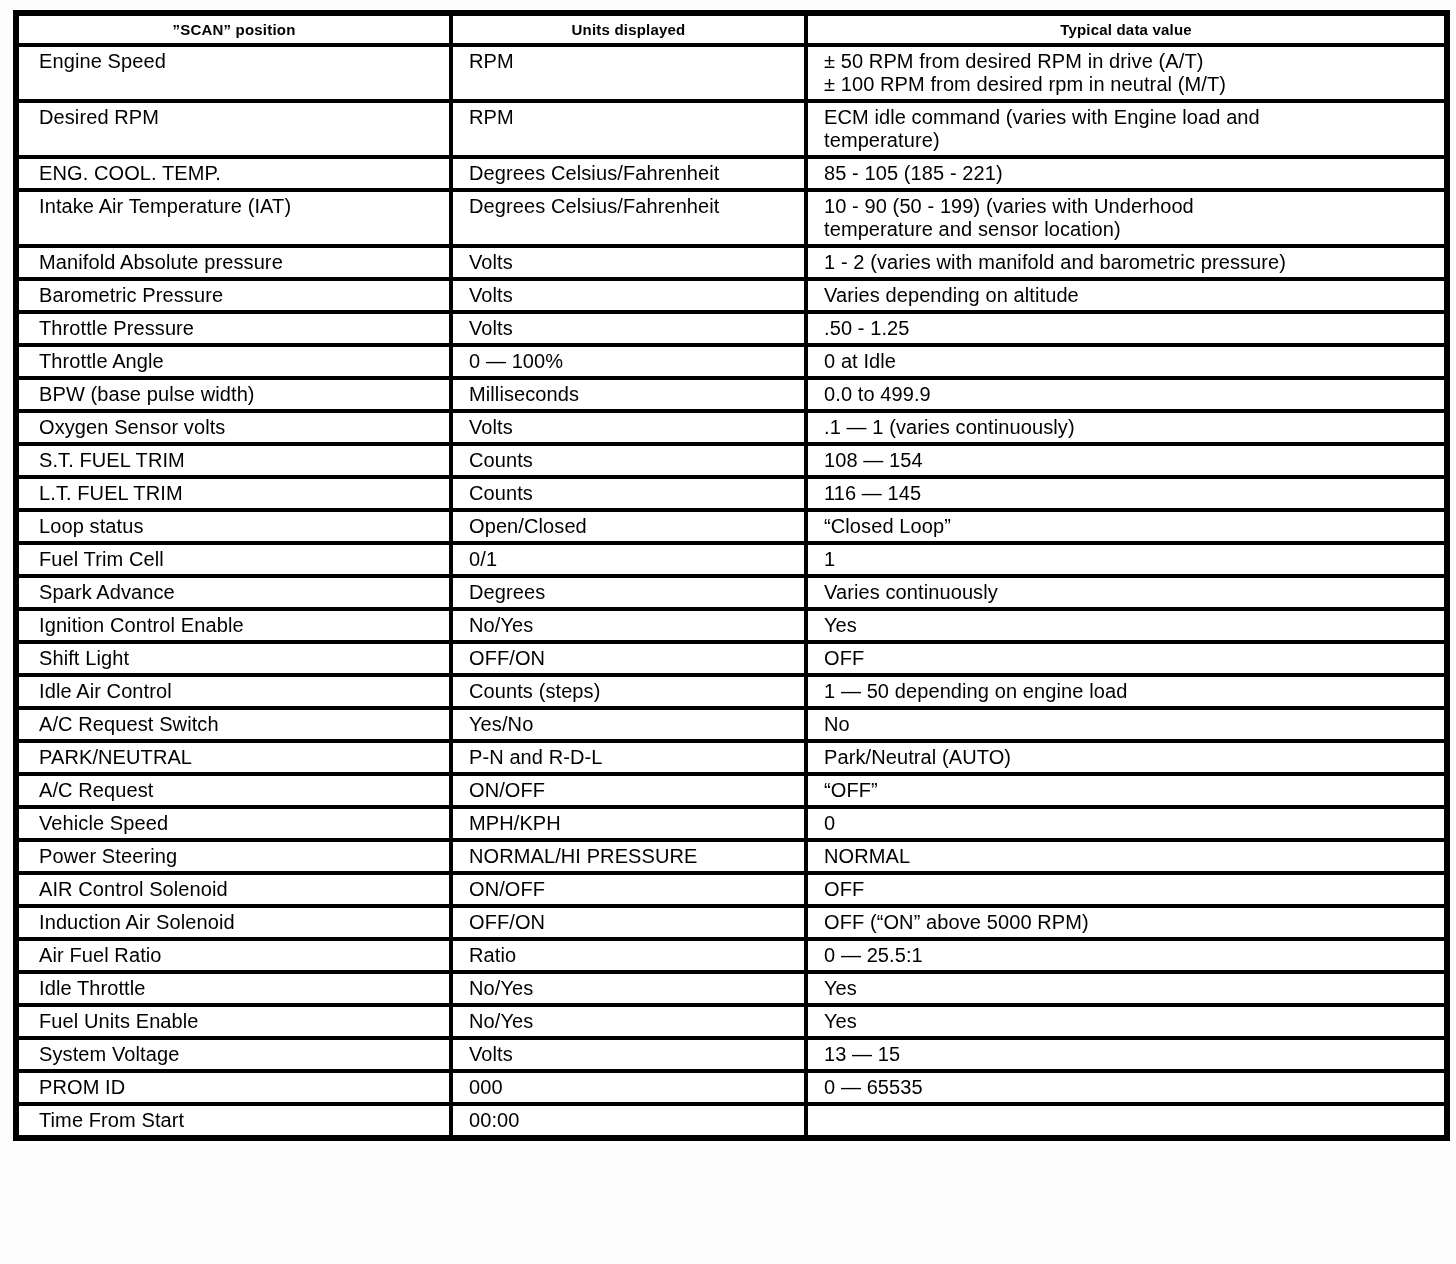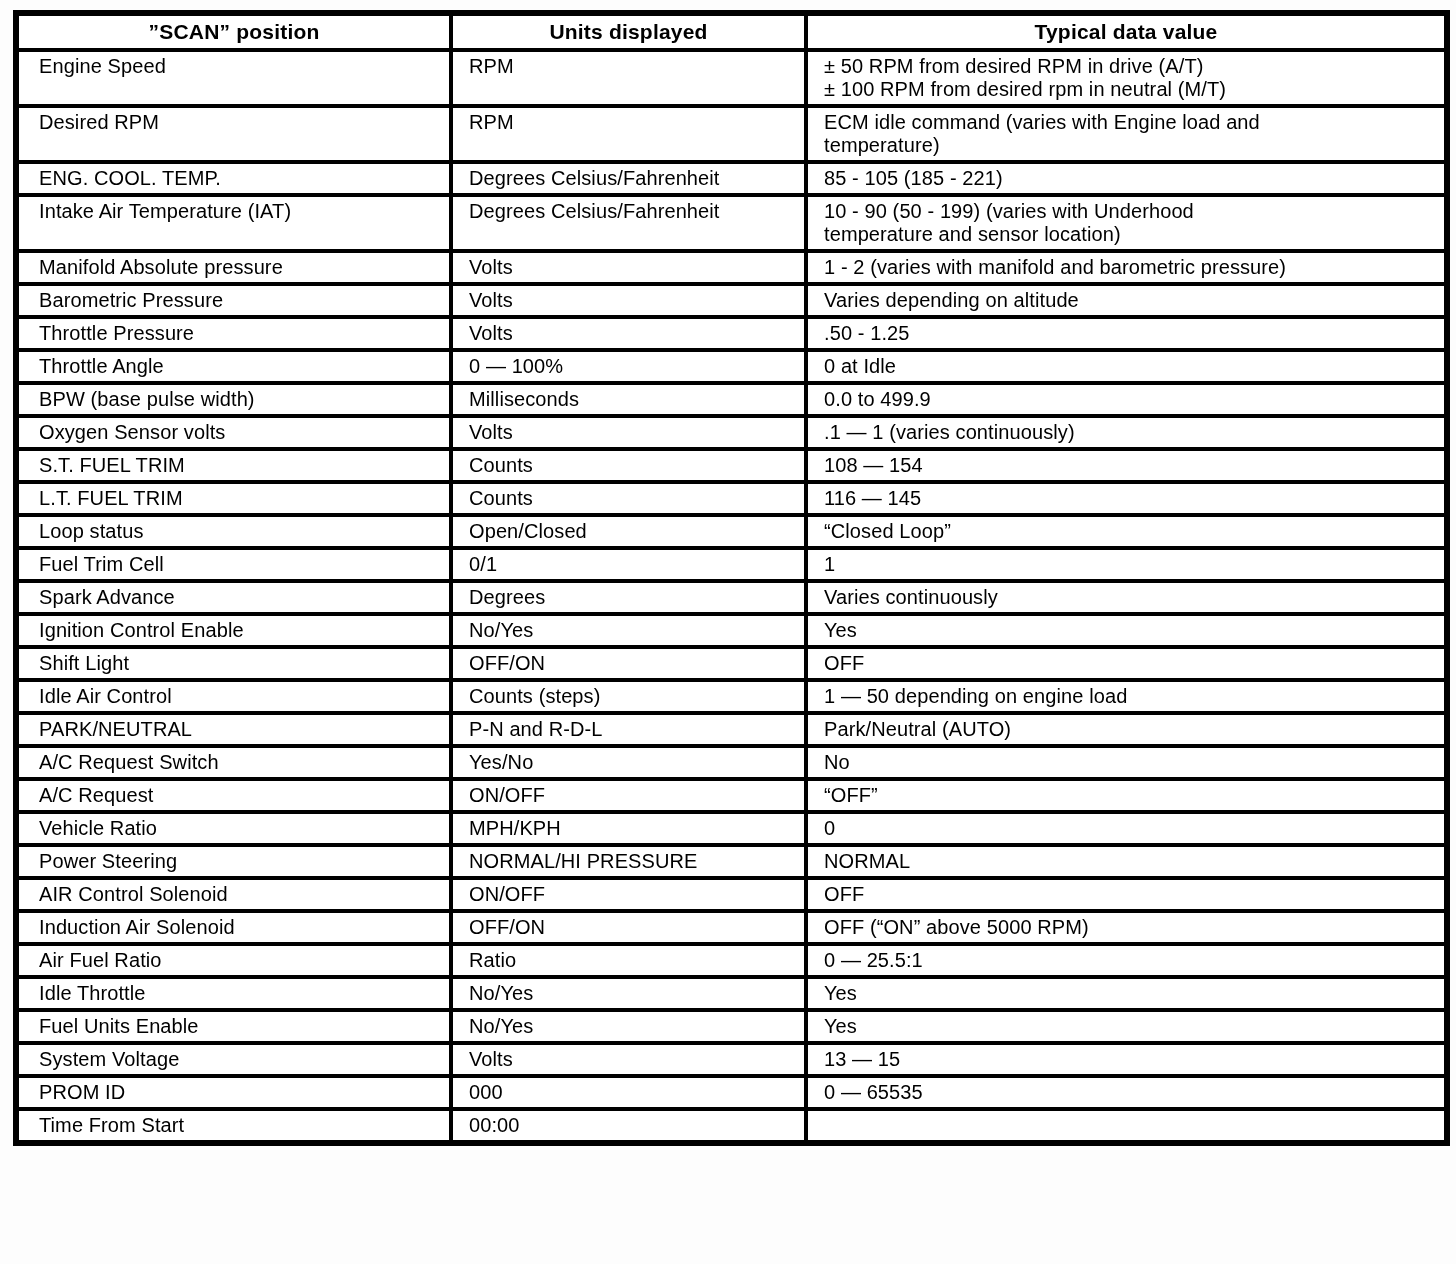--- a/index.html
+++ b/index.html
@@ -17,21 +17,21 @@
     table-layout: fixed;
     width: 1431px;
     border: 6px solid #000;
     background: #fff;
   }
   col.c-position { width: 435px; }
   col.c-units    { width: 355px; }
   col.c-value    { width: 641px; }
   th {
     border: 4px solid #000;
-    font-size: 21px;
+    font-size: 15px;
     font-weight: 700;
     text-align: center;
     vertical-align: middle;
     height: 32px;
     padding: 4px 8px;
     letter-spacing: 0.2px;
   }
   td {
     border: 4px solid #000;
     font-size: 20px;
@@ -151,36 +151,36 @@
     <td class="cell-position">Shift Light</td>
     <td class="cell-units">OFF/ON</td>
     <td class="cell-value">OFF</td>
   </tr>
         <tr>
     <td class="cell-position">Idle Air Control</td>
     <td class="cell-units">Counts (steps)</td>
     <td class="cell-value">1 — 50 depending on engine load</td>
   </tr>
         <tr>
+    <td class="cell-position">A/C Request Switch</td>
+    <td class="cell-units">Yes/No</td>
+    <td class="cell-value">No</td>
+  </tr>
+        <tr>
     <td class="cell-position">PARK/NEUTRAL</td>
     <td class="cell-units">P-N and R-D-L</td>
     <td class="cell-value">Park/Neutral (AUTO)</td>
   </tr>
         <tr>
-    <td class="cell-position">A/C Request Switch</td>
-    <td class="cell-units">Yes/No</td>
-    <td class="cell-value">No</td>
-  </tr>
-        <tr>
     <td class="cell-position">A/C Request</td>
     <td class="cell-units">ON/OFF</td>
     <td class="cell-value">“OFF”</td>
   </tr>
         <tr>
-    <td class="cell-position">Vehicle Ratio</td>
+    <td class="cell-position">Vehicle Speed</td>
     <td class="cell-units">MPH/KPH</td>
     <td class="cell-value">0</td>
   </tr>
         <tr>
     <td class="cell-position">Power Steering</td>
     <td class="cell-units">NORMAL/HI PRESSURE</td>
     <td class="cell-value">NORMAL</td>
   </tr>
         <tr>
     <td class="cell-position">AIR Control Solenoid</td>

